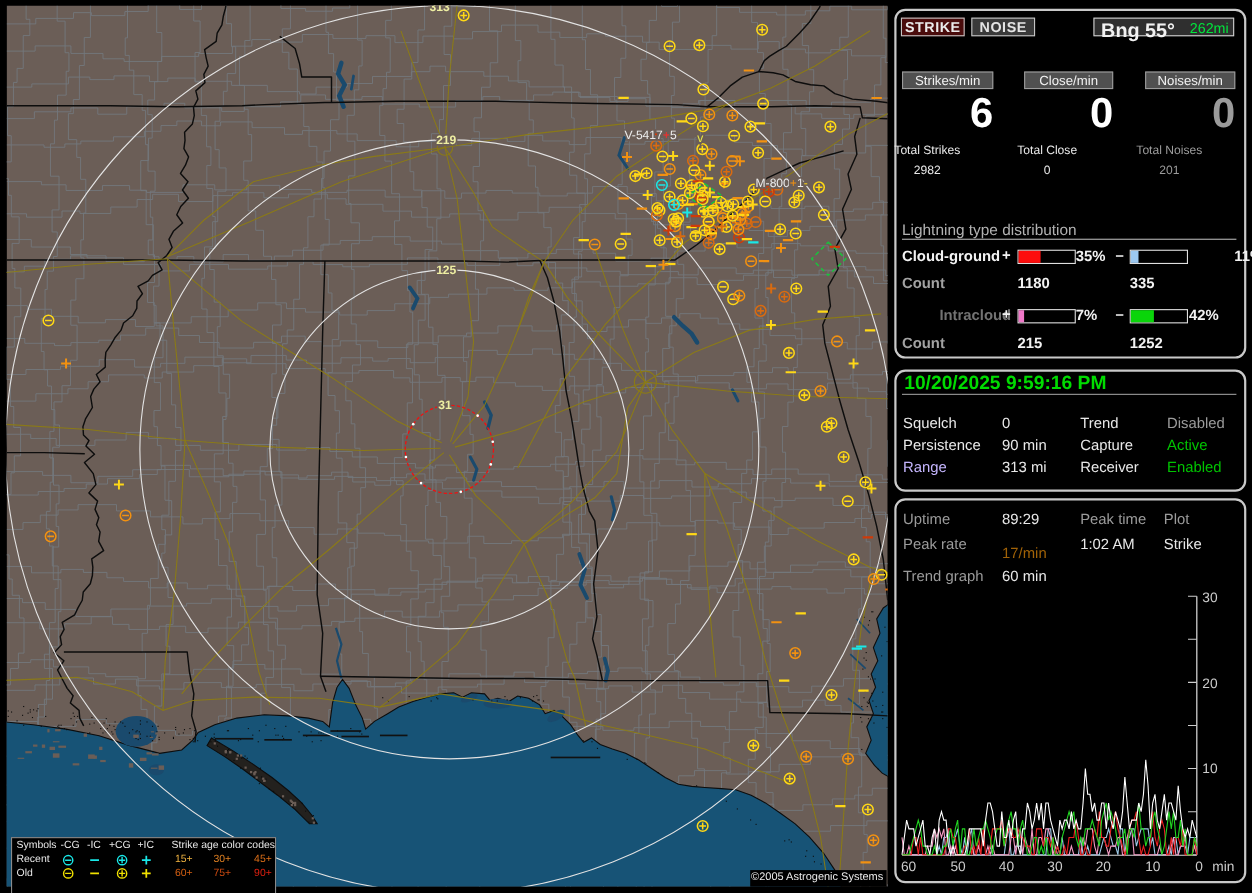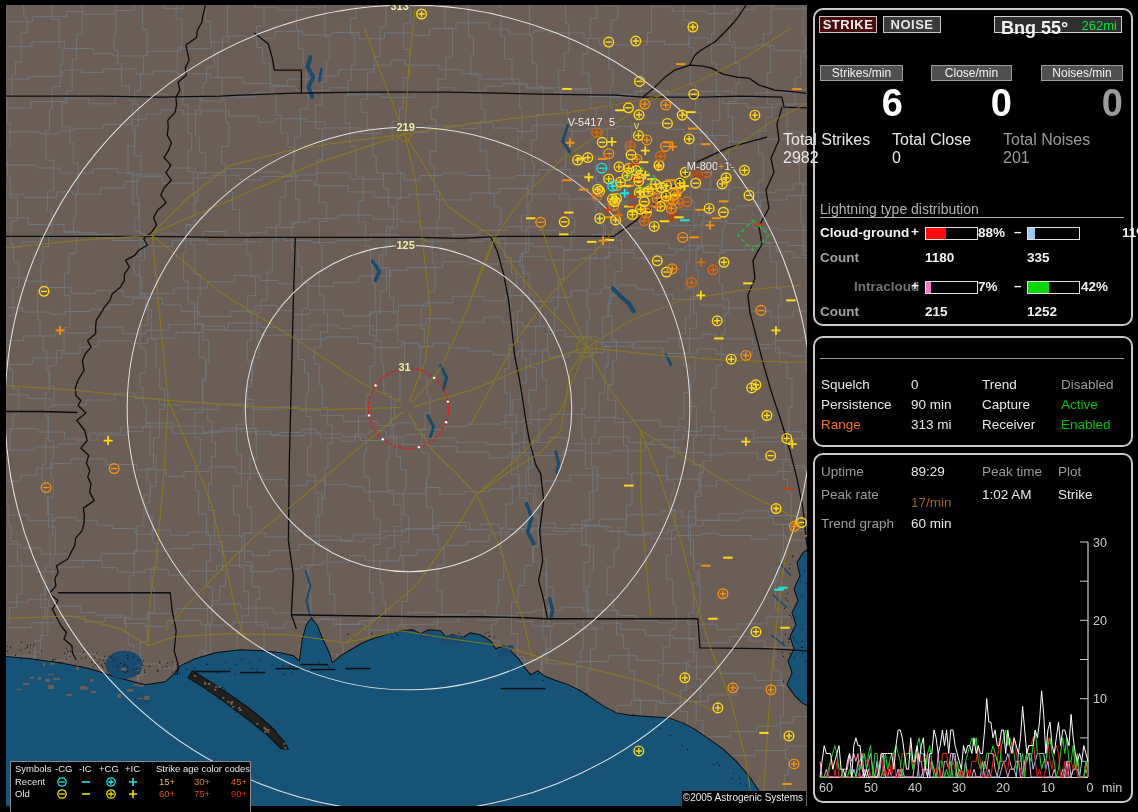--- a/index.html
+++ b/index.html
@@ -3,21 +3,21 @@
 <style>
 html,body{margin:0;padding:0;background:#000;width:1138px;height:812px;overflow:hidden;
  font-family:"Liberation Sans",sans-serif}
 #stage{position:absolute;left:0;top:0;width:1138px;height:812px;background:#000}
 .panel{position:absolute;border:2px solid #c9c9c9;border-radius:10px;background:#000;box-sizing:border-box}
 .btn{position:absolute;border:1px solid #c4c4c4;box-sizing:border-box;font-weight:bold;font-size:13px;
  text-align:center;line-height:15px}
 .btn2{position:absolute;height:16px;background:#505050;border:1px solid #9a9a9a;box-sizing:border-box;color:#f2f2f2;
  font-size:12px;text-align:center;line-height:14px}
 .bignum{position:absolute;top:84px;width:120px;text-align:right;font-size:38px;font-weight:bold;line-height:38px}
-.ra{position:absolute;width:120px;text-align:left;font-size:16px}
+.ra{position:absolute;width:120px;text-align:center;font-size:11px}
 .t{position:absolute;font-size:13.5px}
 .b{font-weight:bold}
 .bar{position:absolute;height:11px;border:1px solid #e0e0e0;background:#000}
 .bar div{height:100%}
 #legend{position:absolute;left:10px;top:761px;width:241px;height:54px;background:#000;
  border:1px solid #8a8a8a;box-sizing:border-box}
 .lt{position:absolute;font-size:9.5px;color:#e8e8e8;white-space:nowrap}
 #copyright{position:absolute;left:682px;top:791px;width:124px;height:15px;background:#000;color:#ececec;
  font-size:10px;text-align:right;padding-right:3px;box-sizing:border-box;line-height:14px;white-space:nowrap}
 </style></head>
@@ -1101,21 +1101,21 @@
 <div class="ra" style="left:1003px;top:149px;color:#9b9b9b">201</div>
 
 <div style="position:absolute;font-size:14px;left:820px;top:201px;color:#b2b2b2">Lightning type distribution</div>
 <div style="position:absolute;left:820px;top:217px;width:304px;height:1px;background:#b2b2b2"></div>
 
 <div class="t b" style="left:820px;top:225px;color:#f2f2f2">Cloud-ground</div>
 <div class="t b" style="left:911px;top:224px;color:#f2f2f2">+</div>
 <div class="bar" style="left:925px;top:227px;width:51px">
       <div style="width:39%;background:#fd0d0d"></div>
     </div>
-<div class="t b" style="left:978px;top:225px;color:#f2f2f2">88%</div>
+<div class="t b" style="left:978px;top:225px;color:#f2f2f2">35%</div>
 <div class="t b" style="left:1014px;top:224px;color:#f2f2f2">–</div>
 <div class="bar" style="left:1027px;top:227px;width:51px">
       <div style="width:14%;background:#9cc8f0"></div>
     </div>
 <div class="t b" style="left:1122px;top:225px;color:#f2f2f2">11%</div>
 <div class="t b" style="left:820px;top:250px;color:#a2a2a2">Count</div>
 <div class="t b" style="left:925px;top:250px;color:#f2f2f2">1180</div>
 <div class="t b" style="left:1027px;top:250px;color:#f2f2f2">335</div>
 
 <div class="t b" style="left:854px;top:279px;color:#737373">Intracloud</div>
@@ -1126,30 +1126,31 @@
 <div class="t b" style="left:978px;top:279px;color:#f2f2f2">7%</div>
 <div class="t b" style="left:1014px;top:278px;color:#f2f2f2">–</div>
 <div class="bar" style="left:1027px;top:281px;width:51px">
       <div style="width:42%;background:#0ad50a"></div>
     </div>
 <div class="t b" style="left:1081px;top:279px;color:#f2f2f2">42%</div>
 <div class="t b" style="left:820px;top:304px;color:#a2a2a2">Count</div>
 <div class="t b" style="left:925px;top:304px;color:#f2f2f2">215</div>
 <div class="t b" style="left:1027px;top:304px;color:#f2f2f2">1252</div>
 
+<div style="position:absolute;left:822px;top:338px;font-size:17.5px;font-weight:bold;color:#00dc00">10/20/2025 9:59:16 PM</div>
 <div style="position:absolute;left:820px;top:358px;width:304px;height:1px;background:#9a9a9a"></div>
 <div class="t" style="left:821px;top:377px;color:#e8e8e8">Squelch</div>
 <div class="t" style="left:911px;top:377px;color:#e8e8e8">0</div>
 <div class="t" style="left:982px;top:377px;color:#e8e8e8">Trend</div>
 <div class="t" style="left:1061px;top:377px;color:#9b9b9b">Disabled</div>
 <div class="t" style="left:821px;top:397px;color:#e8e8e8">Persistence</div>
 <div class="t" style="left:911px;top:397px;color:#e8e8e8">90 min</div>
 <div class="t" style="left:982px;top:397px;color:#e8e8e8">Capture</div>
 <div class="t" style="left:1061px;top:397px;color:#00c400">Active</div>
-<div class="t" style="left:821px;top:417px;color:#f97316">Range</div>
+<div class="t" style="left:821px;top:417px;color:#c4b5fd">Range</div>
 <div class="t" style="left:911px;top:417px;color:#e8e8e8">313 mi</div>
 <div class="t" style="left:982px;top:417px;color:#e8e8e8">Receiver</div>
 <div class="t" style="left:1061px;top:417px;color:#00c400">Enabled</div>
 
 <div class="t" style="left:821px;top:464px;color:#9b9b9b">Uptime</div>
 <div class="t" style="left:911px;top:464px;color:#e8e8e8">89:29</div>
 <div class="t" style="left:982px;top:464px;color:#9b9b9b">Peak time</div>
 <div class="t" style="left:1058px;top:464px;color:#9b9b9b">Plot</div>
 <div class="t" style="left:821px;top:487px;color:#9b9b9b">Peak rate</div>
 <div class="t" style="left:911px;top:495px;color:#a16207">17/min</div>

